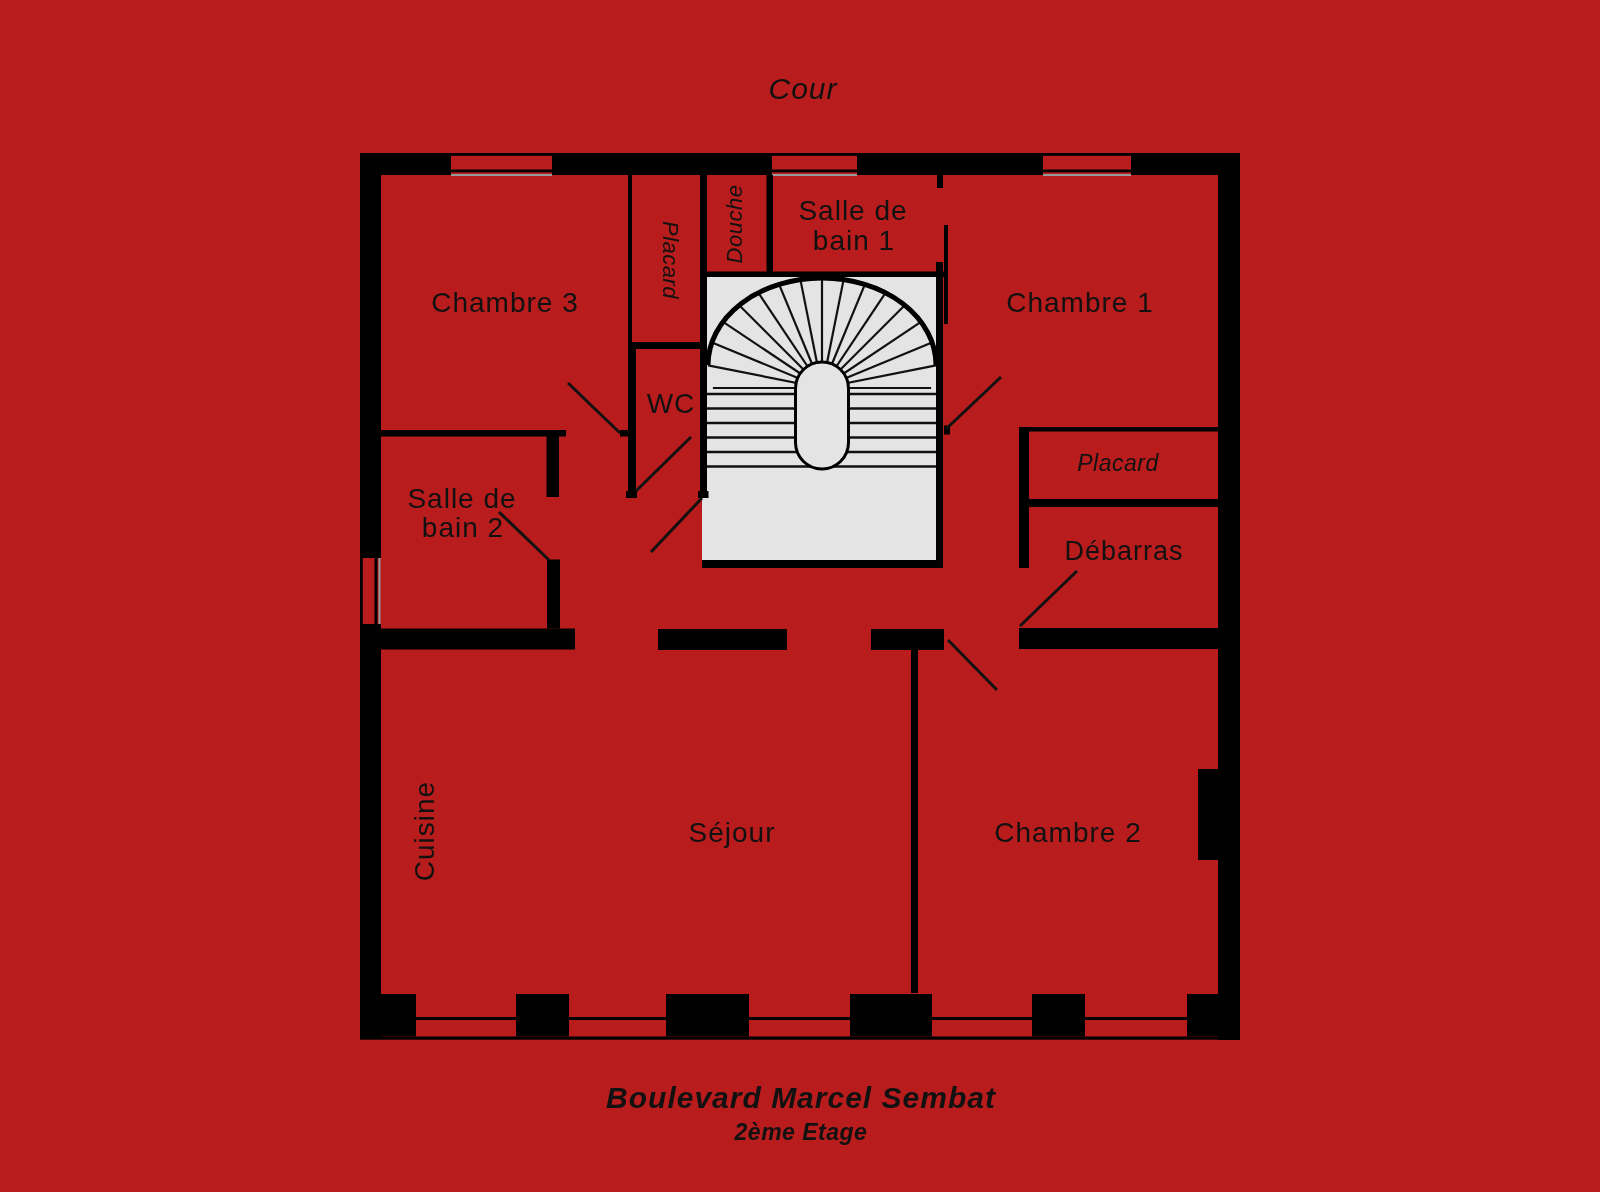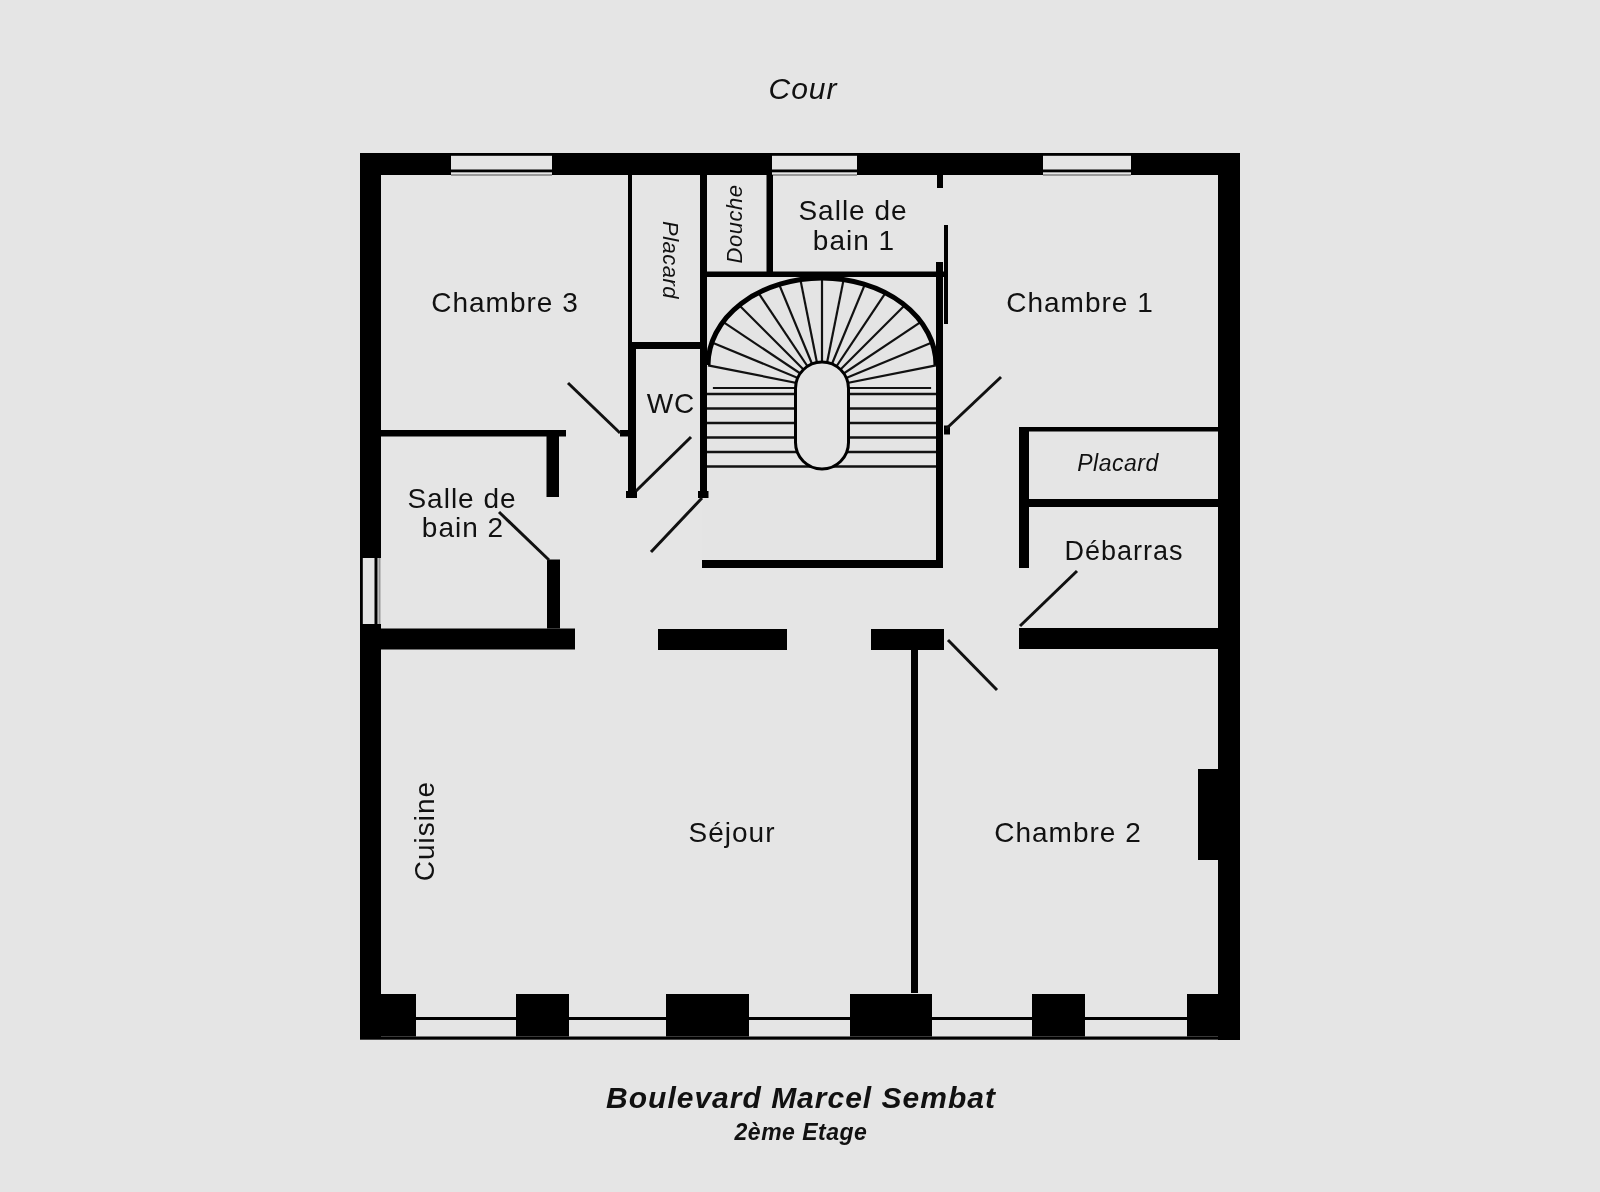--- a/index.html
+++ b/index.html
@@ -1,16 +1,16 @@
 <!DOCTYPE html>
 <html><head>
 <meta charset="utf-8">
 <style>
   html,body{margin:0;padding:0;background:#fafafa;}
-  #plan{position:relative;width:1600px;height:1192px;background:#e5e5e5;overflow:hidden;}
+  #plan{position:relative;width:1600px;height:1192px;background:#b91c1c;overflow:hidden;}
   svg{position:absolute;left:0;top:0;}
   text{font-family:"Liberation Sans", sans-serif;fill:#111;}
 </style>
 </head>
 <body>
 
 <div id="plan">
 <svg width="1600" height="1192" viewBox="0 0 1600 1192">
 
   <text x="803" y="99" font-size="30" font-style="italic" text-anchor="middle" letter-spacing="1">Cour</text>

